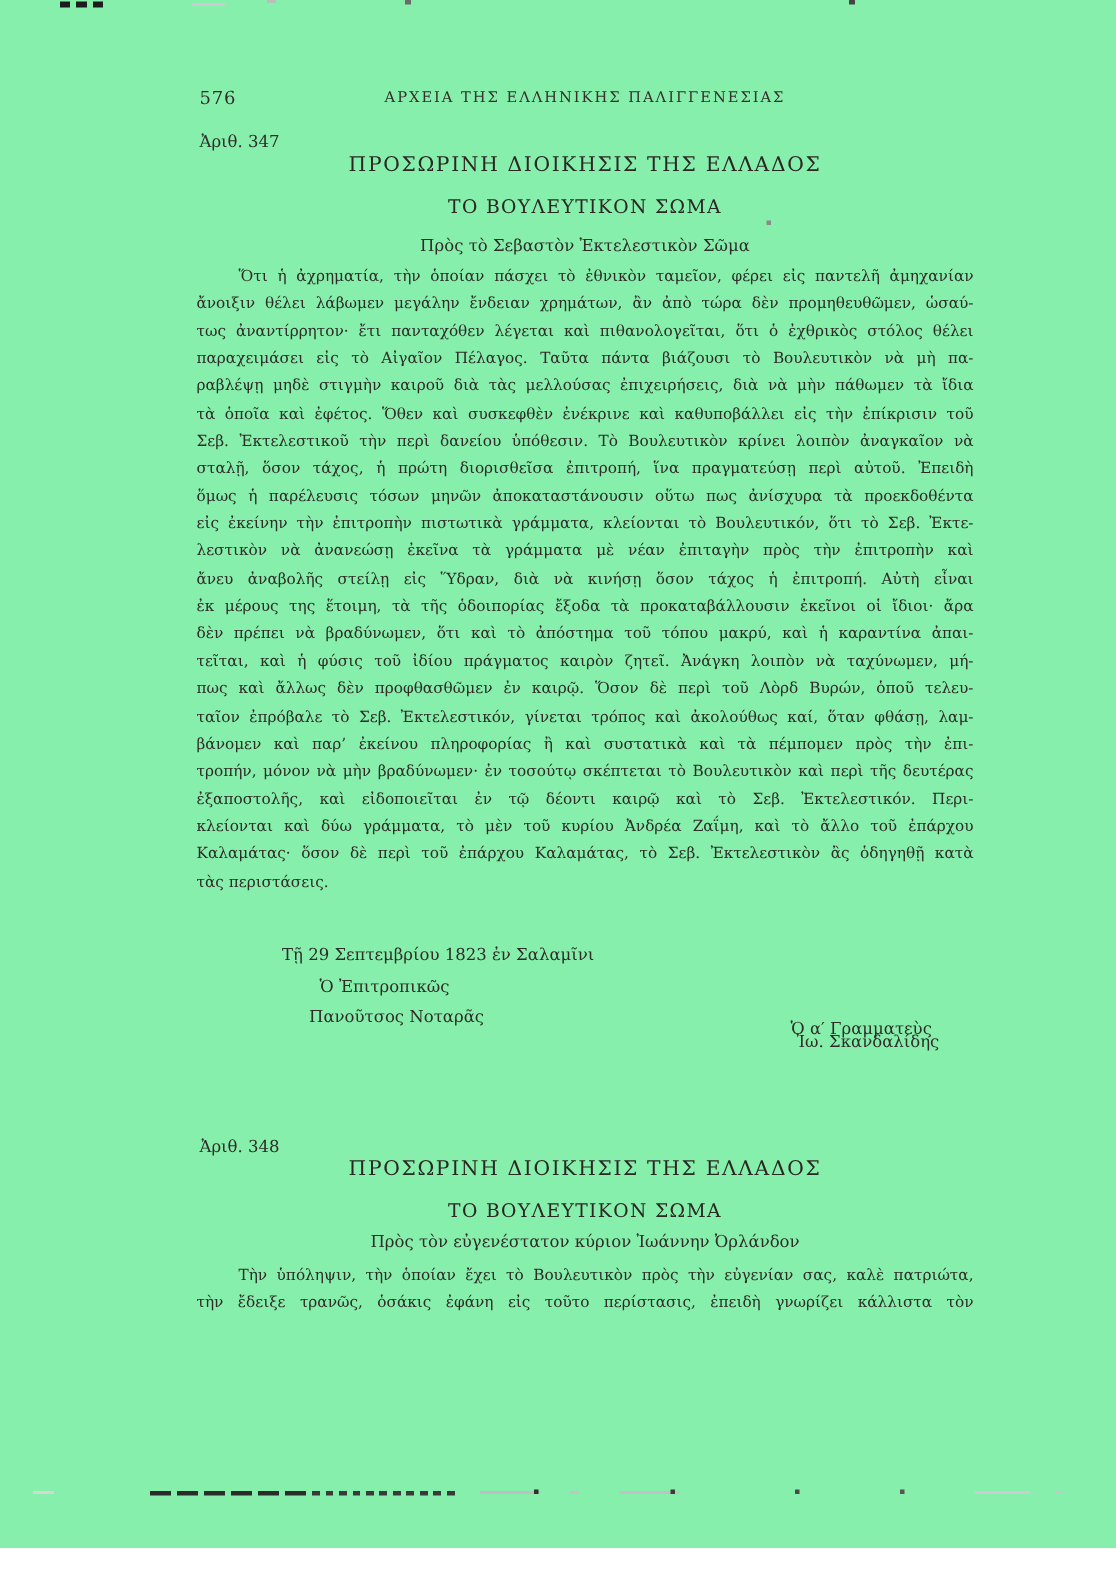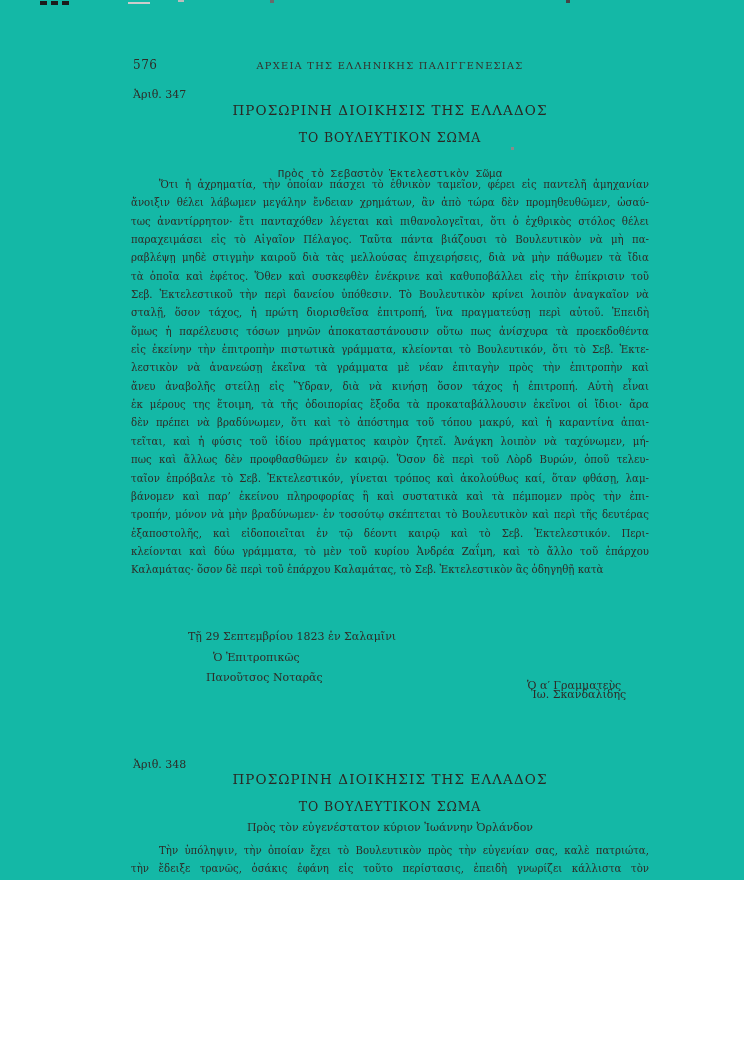--- a/index.html
+++ b/index.html
@@ -1,39 +1,39 @@
 <!DOCTYPE html>
 <html><head>
 <meta charset="utf-8">
 <style>
   html,body{margin:0;padding:0;background:#ffffff;}
   .page{
     position:relative;
-    width:744px;height:880px;
-    background:#14b8a6;
+    width:744px;height:1032px;
+    background:#86efac;
     overflow:hidden;
     font-family:"DejaVu Serif","Liberation Serif",serif;
     color:#2f2b27;
   }
   .abs{position:absolute;}
   .col{left:131px;width:518px;}
   .center{text-align:center;}
   .pagenum{top:58px;left:133px;font-size:12px;letter-spacing:.5px;}
   .runhead{top:60px;font-size:9.8px;letter-spacing:1.3px;color:#35302b;}
   .docnum{left:133px;font-size:11px;}
   .docnum-347{top:88px;}
   .docnum-348{top:758px;}
   .doc-title{font-size:13.5px;letter-spacing:1.1px;color:#2b2723;}
   .title-347{top:102px;}
   .title-348{top:771px;}
   .doc-subtitle{font-size:12.5px;letter-spacing:.9px;color:#2b2723;}
   .subtitle-347{top:130px;}
   .subtitle-348{top:799px;}
   .doc-addr{font-size:11px;}
-  .addr-347{top:168px;font-family:Liberation Mono, monospace;}
+  .addr-347{top:157px;}
   .addr-348{top:821px;}
   .bodytext{font-size:10.2px;line-height:18.35px;}
   .body-347{top:176px;}
   .body-348{top:842px;}
   .tline{text-align:justify;text-align-last:justify;height:18.35px;overflow:visible;}
   .bodytext .tline:first-child{text-indent:28px;}
   .body-347 .tline:last-child{text-align-last:left;}
   .dateline{top:630px;left:163px;font-size:11px;margin-left:25px;}
   .sig{font-size:11px;}
   .sig-role-l{top:651px;left:213px;}
@@ -90,20 +90,21 @@
         <div class="tline">ἐκ μέρους της ἕτοιμη, τὰ τῆς ὁδοιπορίας ἔξοδα τὰ προκαταβάλλουσιν ἐκεῖνοι οἱ ἴδιοι· ἄρα</div>
         <div class="tline">δὲν πρέπει νὰ βραδύνωμεν, ὅτι καὶ τὸ ἀπόστημα τοῦ τόπου μακρύ, καὶ ἡ καραντίνα ἀπαι-</div>
         <div class="tline">τεῖται, καὶ ἡ φύσις τοῦ ἰδίου πράγματος καιρὸν ζητεῖ. Ἀνάγκη λοιπὸν νὰ ταχύνωμεν, μή-</div>
         <div class="tline">πως καὶ ἄλλως δὲν προφθασθῶμεν ἐν καιρῷ. Ὅσον δὲ περὶ τοῦ Λὸρδ Βυρών, ὁποῦ τελευ-</div>
         <div class="tline">ταῖον ἐπρόβαλε τὸ Σεβ. Ἐκτελεστικόν, γίνεται τρόπος καὶ ἀκολούθως καί, ὅταν φθάσῃ, λαμ-</div>
         <div class="tline">βάνομεν καὶ παρ’ ἐκείνου πληροφορίας ἢ καὶ συστατικὰ καὶ τὰ πέμπομεν πρὸς τὴν ἐπι-</div>
         <div class="tline">τροπήν, μόνον νὰ μὴν βραδύνωμεν· ἐν τοσούτῳ σκέπτεται τὸ Βουλευτικὸν καὶ περὶ τῆς δευτέρας</div>
         <div class="tline">ἐξαποστολῆς, καὶ εἰδοποιεῖται ἐν τῷ δέοντι καιρῷ καὶ τὸ Σεβ. Ἐκτελεστικόν. Περι-</div>
         <div class="tline">κλείονται καὶ δύω γράμματα, τὸ μὲν τοῦ κυρίου Ἀνδρέα Ζαΐμη, καὶ τὸ ἄλλο τοῦ ἐπάρχου</div>
         <div class="tline">Καλαμάτας· ὅσον δὲ περὶ τοῦ ἐπάρχου Καλαμάτας, τὸ Σεβ. Ἐκτελεστικὸν ἂς ὁδηγηθῇ κατὰ</div>
+        <div class="tline">τὰς περιστάσεις.</div>
       </div>
     <div class="abs dateline">Τῇ 29 Σεπτεμβρίου 1823 ἐν Σαλαμῖνι</div>
     <div class="abs sig sig-role-l">Ὁ Ἐπιτροπικῶς</div>
     <div class="abs sig sig-name-l">Πανοῦτσος Νοταρᾶς</div>
     <div class="abs sig sig-role-r">Ὁ α′ Γραμματεὺς</div>
     <div class="abs sig sig-name-r">Ἰω. Σκανδαλίδης</div>
   </section>
 
   <section>
     <div class="abs docnum docnum-348">Ἀριθ. 348</div>

